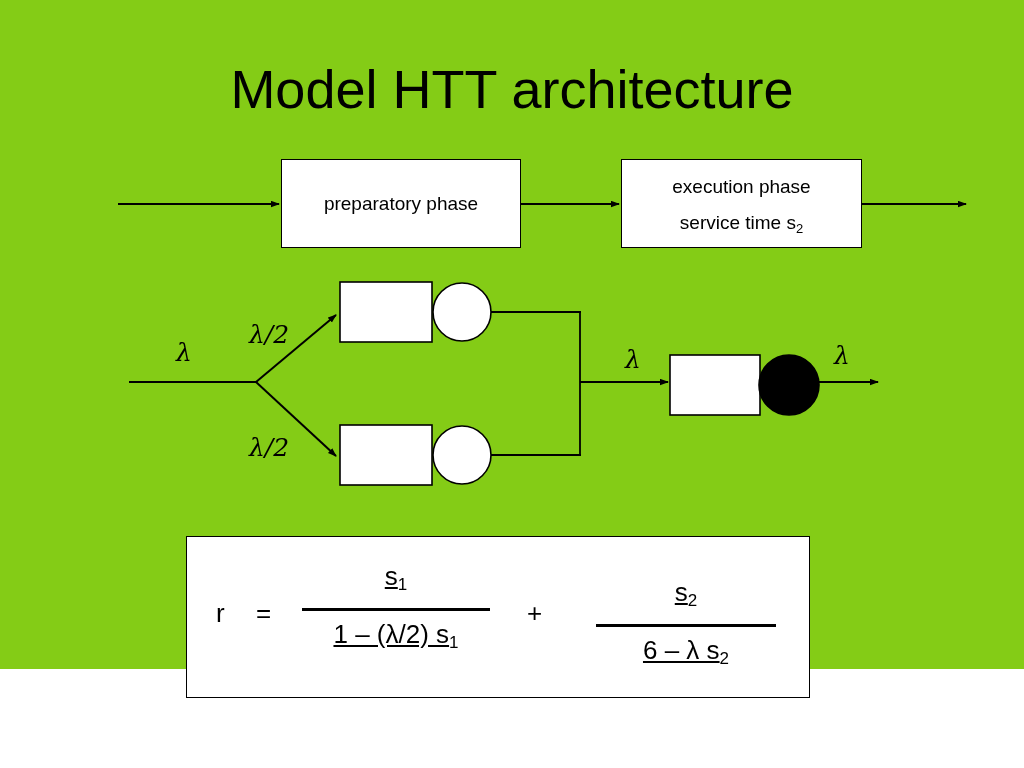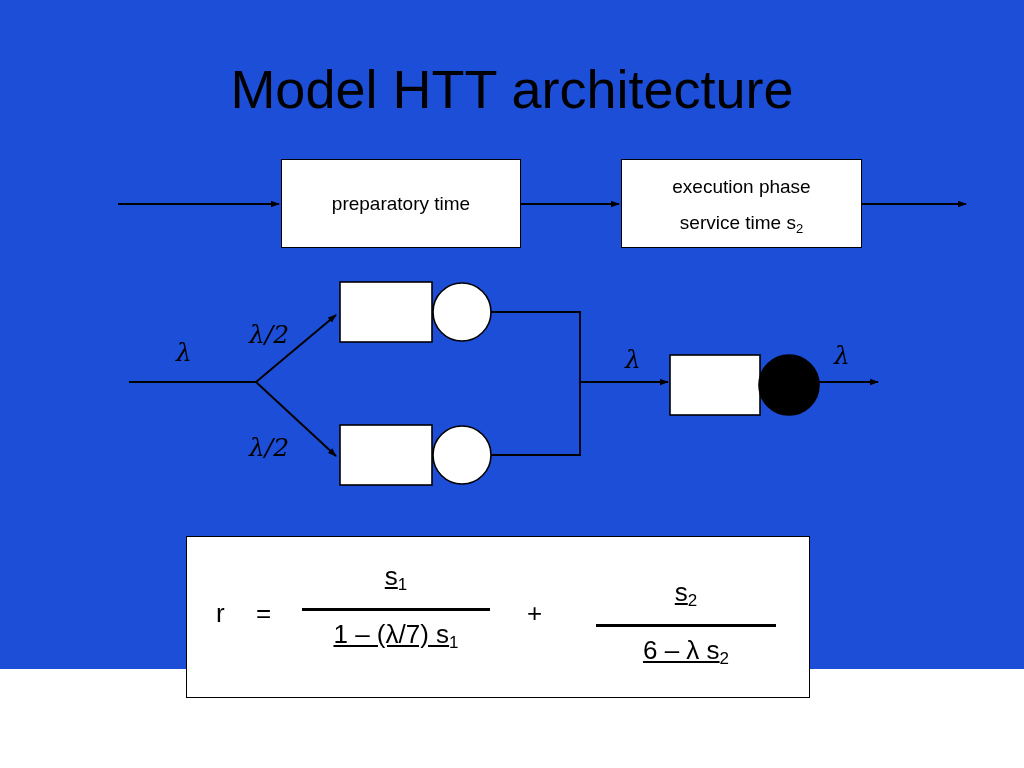--- a/index.html
+++ b/index.html
@@ -13,21 +13,21 @@
     position: relative;
     font-family: "Liberation Sans", sans-serif;
     color: #000000;
     overflow: hidden;
   }
   #slide {
     position: absolute;
     left: 0; top: 0;
     width: 1024px;
     height: 669px;
-    background: #1d4ed8;
+    background: #84cc16;
   }
   #title {
     position: absolute;
     left: 0;
     top: 58px;
     width: 1024px;
     text-align: center;
     font-size: 54px;
     font-weight: normal;
     letter-spacing: 0px;
@@ -109,21 +109,21 @@
   }
 </style>
 </head>
 <body>
 
 <div id="slide">
 
   <div id="title">Model HTT architecture</div>
 
   <div class="phase-box" style="left:281px; top:159px; width:240px; height:89px;">
-    <div class="phase-line">preparatory time</div>
+    <div class="phase-line">preparatory phase</div>
   </div>
 
   <div class="phase-box" style="left:621px; top:159px; width:241px; height:89px;justify-content:flex-end;">
     <div class="phase-line">execution phase</div>
     <div class="phase-line"><span>service time s</span><sub>2</sub></div>
   </div>
 
   <svg class="layer" viewBox="0 0 1024 768">
     <defs>
       <marker id="arrowhead" markerWidth="9" markerHeight="9" refX="8" refY="3.2" orient="auto" markerUnits="userSpaceOnUse">
@@ -162,21 +162,21 @@
   <div class="lbl" style="left:834px; top:343px;">λ</div>
 
   <div id="formula-box">
 
     <div class="fitem" style="left:29px; top:63px;">r</div>
     <div class="fitem" style="left:69px; top:63px;">=</div>
 
     <div class="frac" style="left:115px; top:24px; width:188px;">
       <div class="num"><span>s</span><sub>1</sub></div>
       <div class="bar"></div>
-      <div class="den"><span>1 – (λ/7) s</span><sub>1</sub></div>
+      <div class="den"><span>1 – (λ/2) s</span><sub>1</sub></div>
     </div>
 
     <div class="fitem" style="left:340px; top:63px;">+</div>
 
     <div class="frac" style="left:409px; top:24px; width:180px;margin-top:16px;">
       <div class="num"><span>s</span><sub>2</sub></div>
       <div class="bar"></div>
       <div class="den"><span>6 – λ s</span><sub>2</sub></div>
     </div>
 

